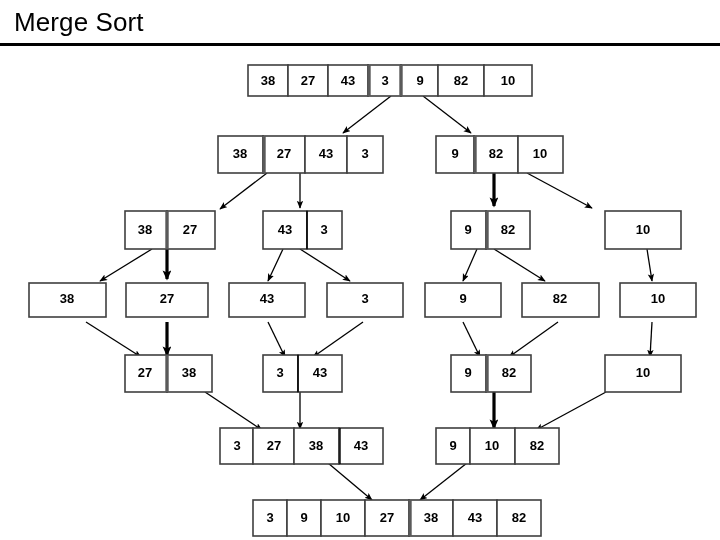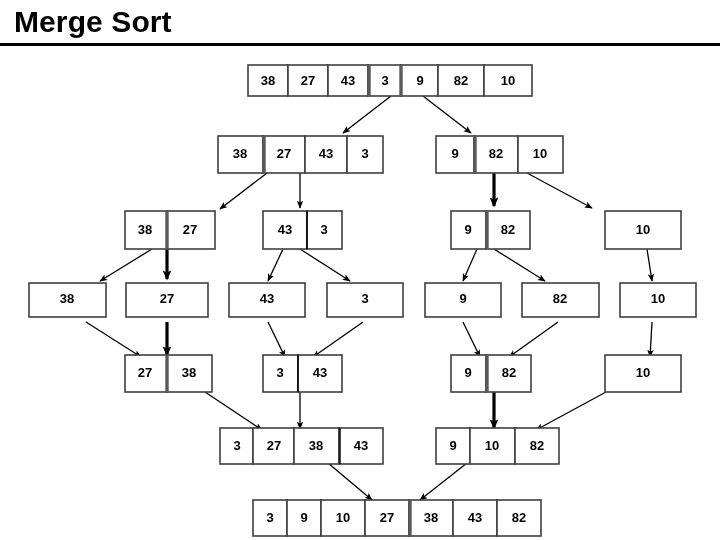--- a/index.html
+++ b/index.html
@@ -12,22 +12,22 @@
     width: 720px;
     height: 540px;
     background: #ffffff;
     overflow: hidden;
     font-family: "Liberation Sans", sans-serif;
   }
   #slide-title {
     position: absolute;
     left: 14px;
     top: 4px;
-    font-size: 30px;
-    font-weight: 700;
+    font-size: 26px;
+    font-weight: 400;
     color: #000000;
     letter-spacing: 0.1px;
     line-height: 36px;
     white-space: nowrap;
   }
   #title-rule {
     position: absolute;
     left: 0px;
     top: 43px;
     width: 720px;

